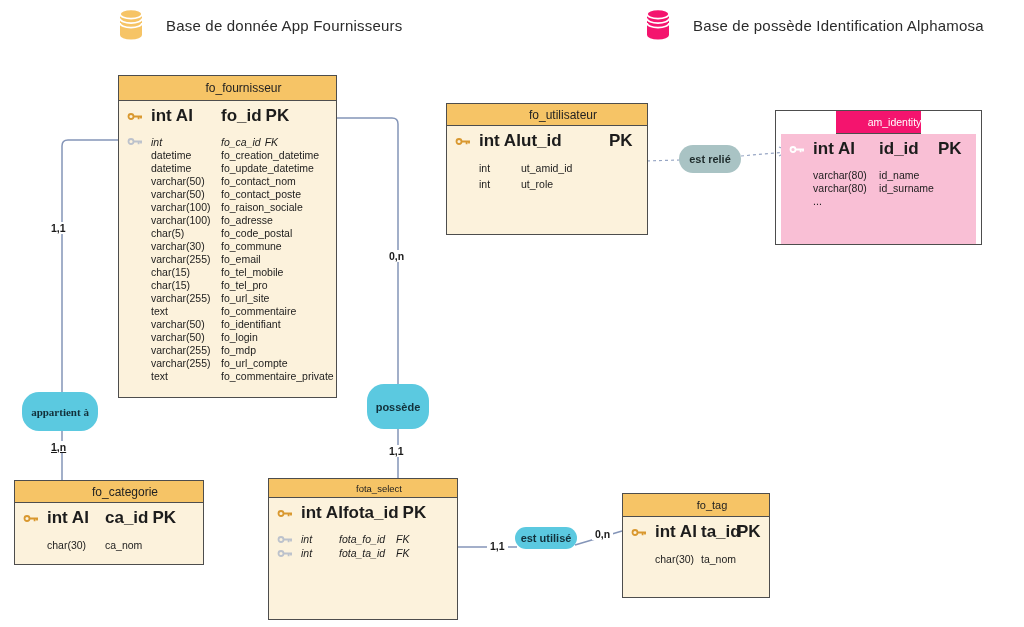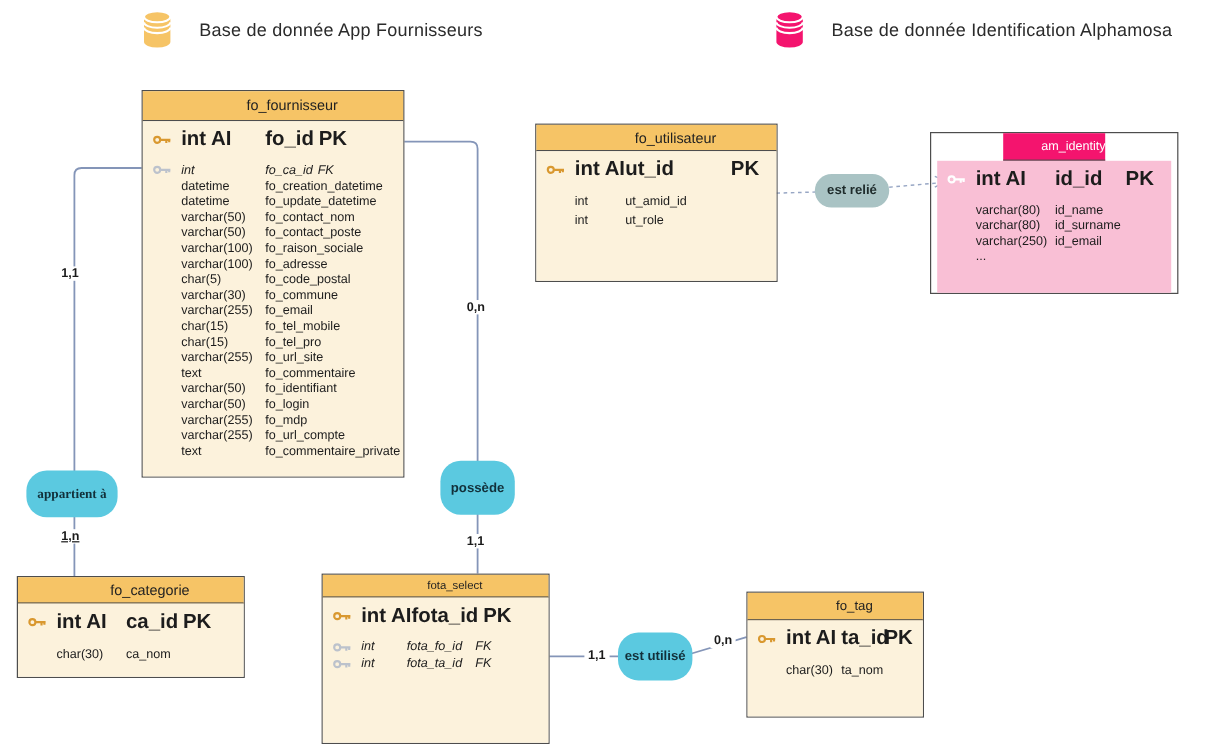--- a/index.html
+++ b/index.html
@@ -82,21 +82,21 @@
   <span class="legend-text">Base de donnée App Fournisseurs</span>
 </div>
 
 <div class="legend" style="left:645px; top:8px;">
   <svg class="db-icon" viewBox="0 0 26 34" style="color:#F4146E">
     <path d="M2 6 a11 4.6 0 0 1 22 0 v21 a11 4.6 0 0 1 -22 0 z" fill="currentColor"></path>
     <ellipse cx="13" cy="6" rx="11" ry="4.6" fill="none" stroke="#fff" stroke-width="1.7"></ellipse>
     <path d="M2 10.5 a11 4.6 0 0 0 22 0" fill="none" stroke="#fff" stroke-width="1.7"></path>
     <path d="M2 15 a11 4.6 0 0 0 22 0" fill="none" stroke="#fff" stroke-width="1.7"></path>
   </svg>
-  <span class="legend-text">Base de donnée Identification Alphamosa</span>
+  <span class="legend-text">Base de possède Identification Alphamosa</span>
 </div>
 
 <div class="entity yellow" style="left:118px; top:75px; width:219px; height:323px; --hh:25px; --tyw:70px; --nmw:40px;">
   <div class="hdr">fo_fournisseur</div>
   <div class="bd">
       <div class="row b">
         <span class="ic pk">
           <svg width="16" height="9" viewBox="0 0 16 9">
             <circle cx="4" cy="4.5" r="2.5" fill="none" stroke="currentColor" stroke-width="1.8"></circle>
             <path d="M6.8 4.5 H15 M11.6 4.5 V7.2 M14 4.5 V6.6" fill="none" stroke="currentColor" stroke-width="1.8"></path>
@@ -281,26 +281,20 @@
         <span class="fl"></span>
       </div>
       <div class="row">
         <span class="ic "></span>
         <span class="ty">varchar(80)</span>
         <span class="nm">id_surname</span>
         <span class="fl"></span>
       </div>
       <div class="row">
         <span class="ic "></span>
-        <span class="ty">varchar(250)</span>
-        <span class="nm">id_email</span>
-        <span class="fl"></span>
-      </div>
-      <div class="row">
-        <span class="ic "></span>
         <span class="ty">...</span>
         <span class="nm"></span>
         <span class="fl"></span>
       </div>
     </div>
 </div>
 
 <div class="entity yellow" style="left:14px; top:480px; width:190px; height:85px; --hh:22px; --tyw:58px; --nmw:34px; --rh:15px;">
   <div class="hdr">fo_categorie</div>
   <div class="bd">
@@ -391,21 +385,21 @@
 
 <div class="pill cyan" style="left:22px; top:392px; width:76px; height:39px;font-family:Liberation Serif, serif;">
   <span>appartient à</span>
 </div>
 <div class="pill cyan" style="left:367px; top:384px; width:62px; height:45px;">
   <span>possède</span>
 </div>
 <div class="pill gray" style="left:679px; top:145px; width:62px; height:28px;">
   <span>est relié</span>
 </div>
-<div class="pill cyan" style="left:515px; top:527px; width:62px; height:40px;text-align:center;">
+<div class="pill cyan" style="left:515px; top:527px; width:62px; height:22px;text-align:center;">
   <span>est utilisé</span>
 </div>
 
 <div class="card" style="left:48px; top:222px;">1,1</div>
 <div class="card" style="left:48px; top:441px;text-decoration:underline;">1,n</div>
 <div class="card" style="left:386px; top:250px;">0,n</div>
 <div class="card" style="left:386px; top:445px;">1,1</div>
 <div class="card" style="left:487px; top:540px;">1,1</div>
 <div class="card" style="left:592px; top:528px;">0,n</div>
 

